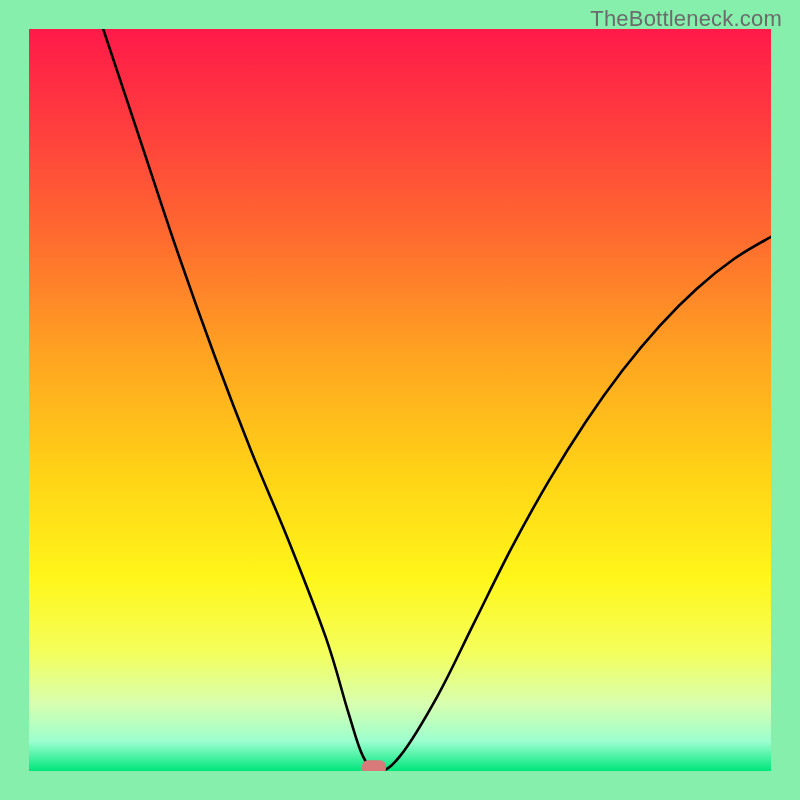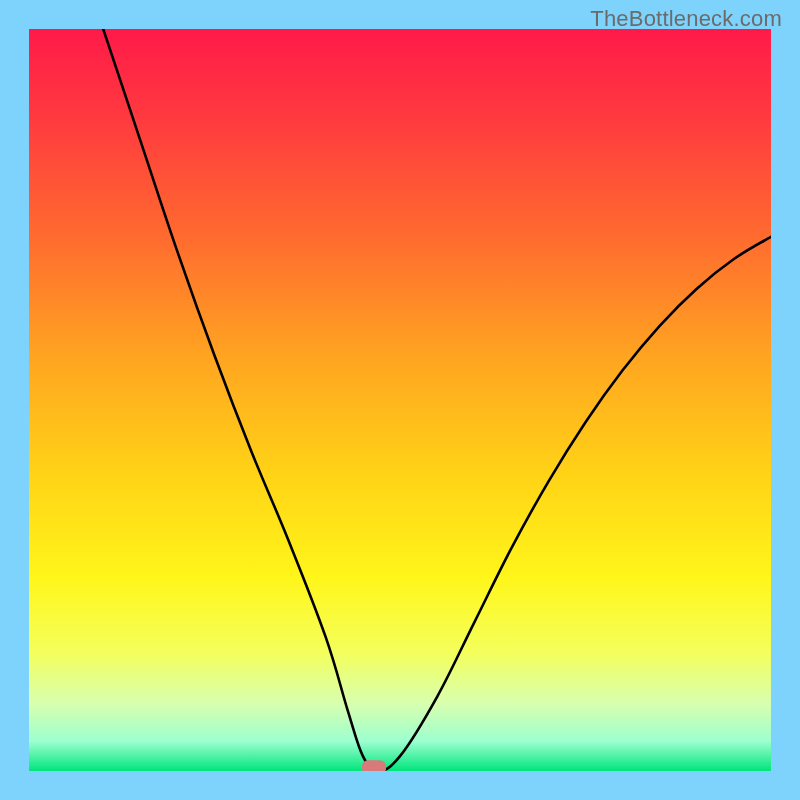--- a/index.html
+++ b/index.html
@@ -10,21 +10,21 @@
     background: #000;
     font-family: Arial, Helvetica, sans-serif;
     overflow: hidden;
   }
   .frame {
     position: absolute;
     left: 0;
     top: 0;
     width: 800px;
     height: 800px;
-    background: #7dd3fc;
+    background: #86efac;
   }
   .plot-area {
     position: absolute;
     left: 29px;
     top: 29px;
     width: 742px;
     height: 742px;
   }
   .watermark {
     position: absolute;

